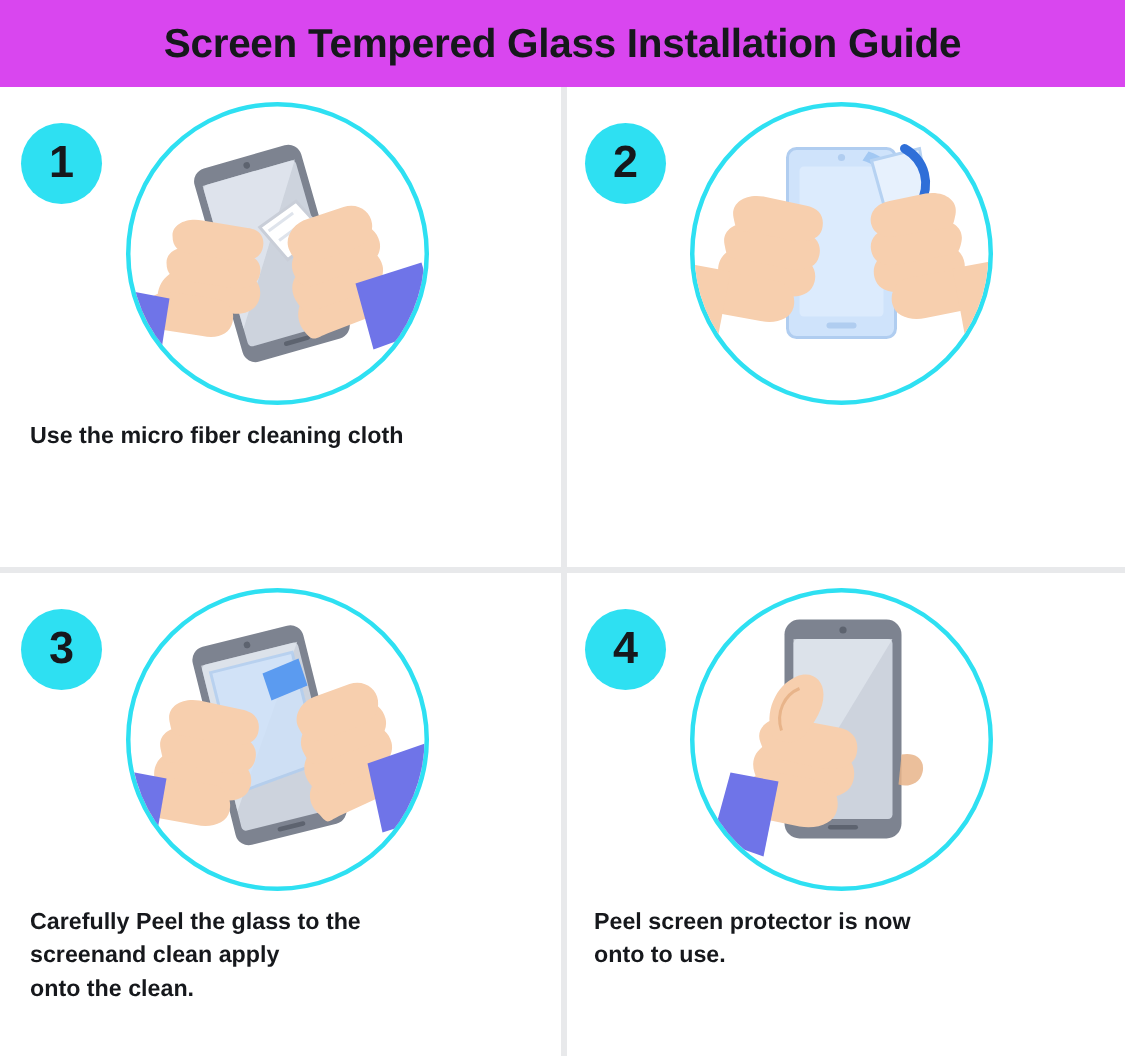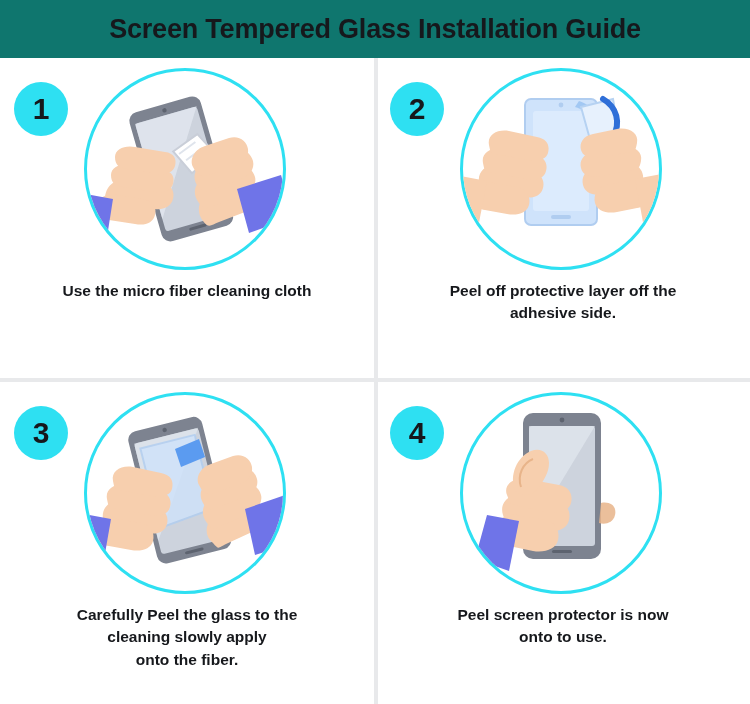--- a/index.html
+++ b/index.html
@@ -20,21 +20,21 @@
     background: #ffffff;
   }
 
   
   .header {
     position: absolute;
     left: 0;
     top: 0;
     width: 750px;
     height: 58px;
-    background: #0f766e;
+    background: #d946ef;
     display: flex;
     align-items: center;
     justify-content: center;
   }
   .header-title {
     font-size: 27px;
     font-weight: bold;
     color: #16181c;
     letter-spacing: -0.2px;
     white-space: nowrap;
@@ -107,21 +107,21 @@
     overflow: hidden;
   }
   .illo svg { display: block; }
 
   
   .caption {
     position: absolute;
     left: 20px;
     top: 222px;
     width: 334px;
-    text-align: center;
+    text-align: left;
     font-size: 15.5px;
     font-weight: bold;
     color: #16181c;
     line-height: 1.45;
   }
   .caption-line { display: block; }
 </style>
 </head>
 <body>
 
@@ -207,24 +207,20 @@
 
           <g>
             <path d="M180 110 C182 98, 172 90, 160 92 L132 97 C122 99, 118 106, 120 114 C122 122, 130 125, 140 123 L166 118 C176 116, 178 122, 180 110 Z" fill="#f7cfae"></path>
             <path d="M178 90 C180 80, 170 74, 158 76 L130 81 C120 83, 116 90, 118 97 C120 105, 128 107, 138 105 L164 100 C174 98, 176 100, 178 90 Z" fill="#f7cfae"></path>
             <path d="M174 72 C176 62, 166 56, 154 58 L130 63 C120 65, 116 72, 118 79 C120 86, 128 88, 138 86 L162 82 C172 80, 172 82, 174 72 Z" fill="#f7cfae"></path>
             <path d="M186 126 C188 116, 178 108, 166 110 L144 114 C134 116, 130 124, 132 132 C134 140, 144 143, 154 141 L174 137 C184 135, 184 136, 186 126 Z" fill="#f7cfae"></path>
             <path d="M204 102 L172 108 L182 162 L214 152 Z" fill="#f7cfae"></path>
           </g>
         </svg>
       </div>
-      <div class="caption">
-        <span class="caption-line">Peel off protective layer off the</span>
-        <span class="caption-line">adhesive side.</span>
-      </div>
     </div>
 
     <div class="cell cell-3">
       <div class="badge">
         <span>3</span>
       </div>
       <div class="illo">
         <svg width="196" height="196" viewBox="0 0 196 196" xmlns="http://www.w3.org/2000/svg">
 
           <g transform="rotate(-14 98 100)">
@@ -253,22 +249,22 @@
             <path d="M126 148 C116 140, 118 126, 130 120 L156 108 C166 103, 175 109, 177 117 C179 125, 173 133, 165 137 L139 149 C131 153, 132 155, 126 148 Z" fill="#f7cfae"></path>
             <path d="M120 128 C112 118, 116 106, 128 101 L154 90 C164 86, 172 92, 174 100 C176 108, 170 115, 162 119 L136 130 C128 134, 126 136, 120 128 Z" fill="#f7cfae"></path>
             <path d="M116 108 C110 98, 116 88, 126 84 L150 74 C160 70, 168 76, 170 84 C172 92, 166 99, 158 102 L132 112 C124 115, 120 116, 116 108 Z" fill="#f7cfae"></path>
             <path d="M112 90 C108 82, 114 72, 124 69 L146 61 C156 58, 164 64, 165 72 C166 80, 161 86, 153 89 L128 98 C120 101, 116 98, 112 90 Z" fill="#f7cfae"></path>
             <path d="M158 114 L198 100 L212 146 L168 160 Z" fill="#6f74e8"></path>
           </g>
         </svg>
       </div>
       <div class="caption">
         <span class="caption-line">Carefully Peel the glass to the</span>
-        <span class="caption-line">cleaning slowly apply</span>
-        <span class="caption-line">onto the fiber.</span>
+        <span class="caption-line">screenand clean apply</span>
+        <span class="caption-line">onto the clean.</span>
       </div>
     </div>
 
     <div class="cell cell-4">
       <div class="badge">
         <span>4</span>
       </div>
       <div class="illo">
         <svg width="196" height="196" viewBox="0 0 196 196" xmlns="http://www.w3.org/2000/svg">
 

